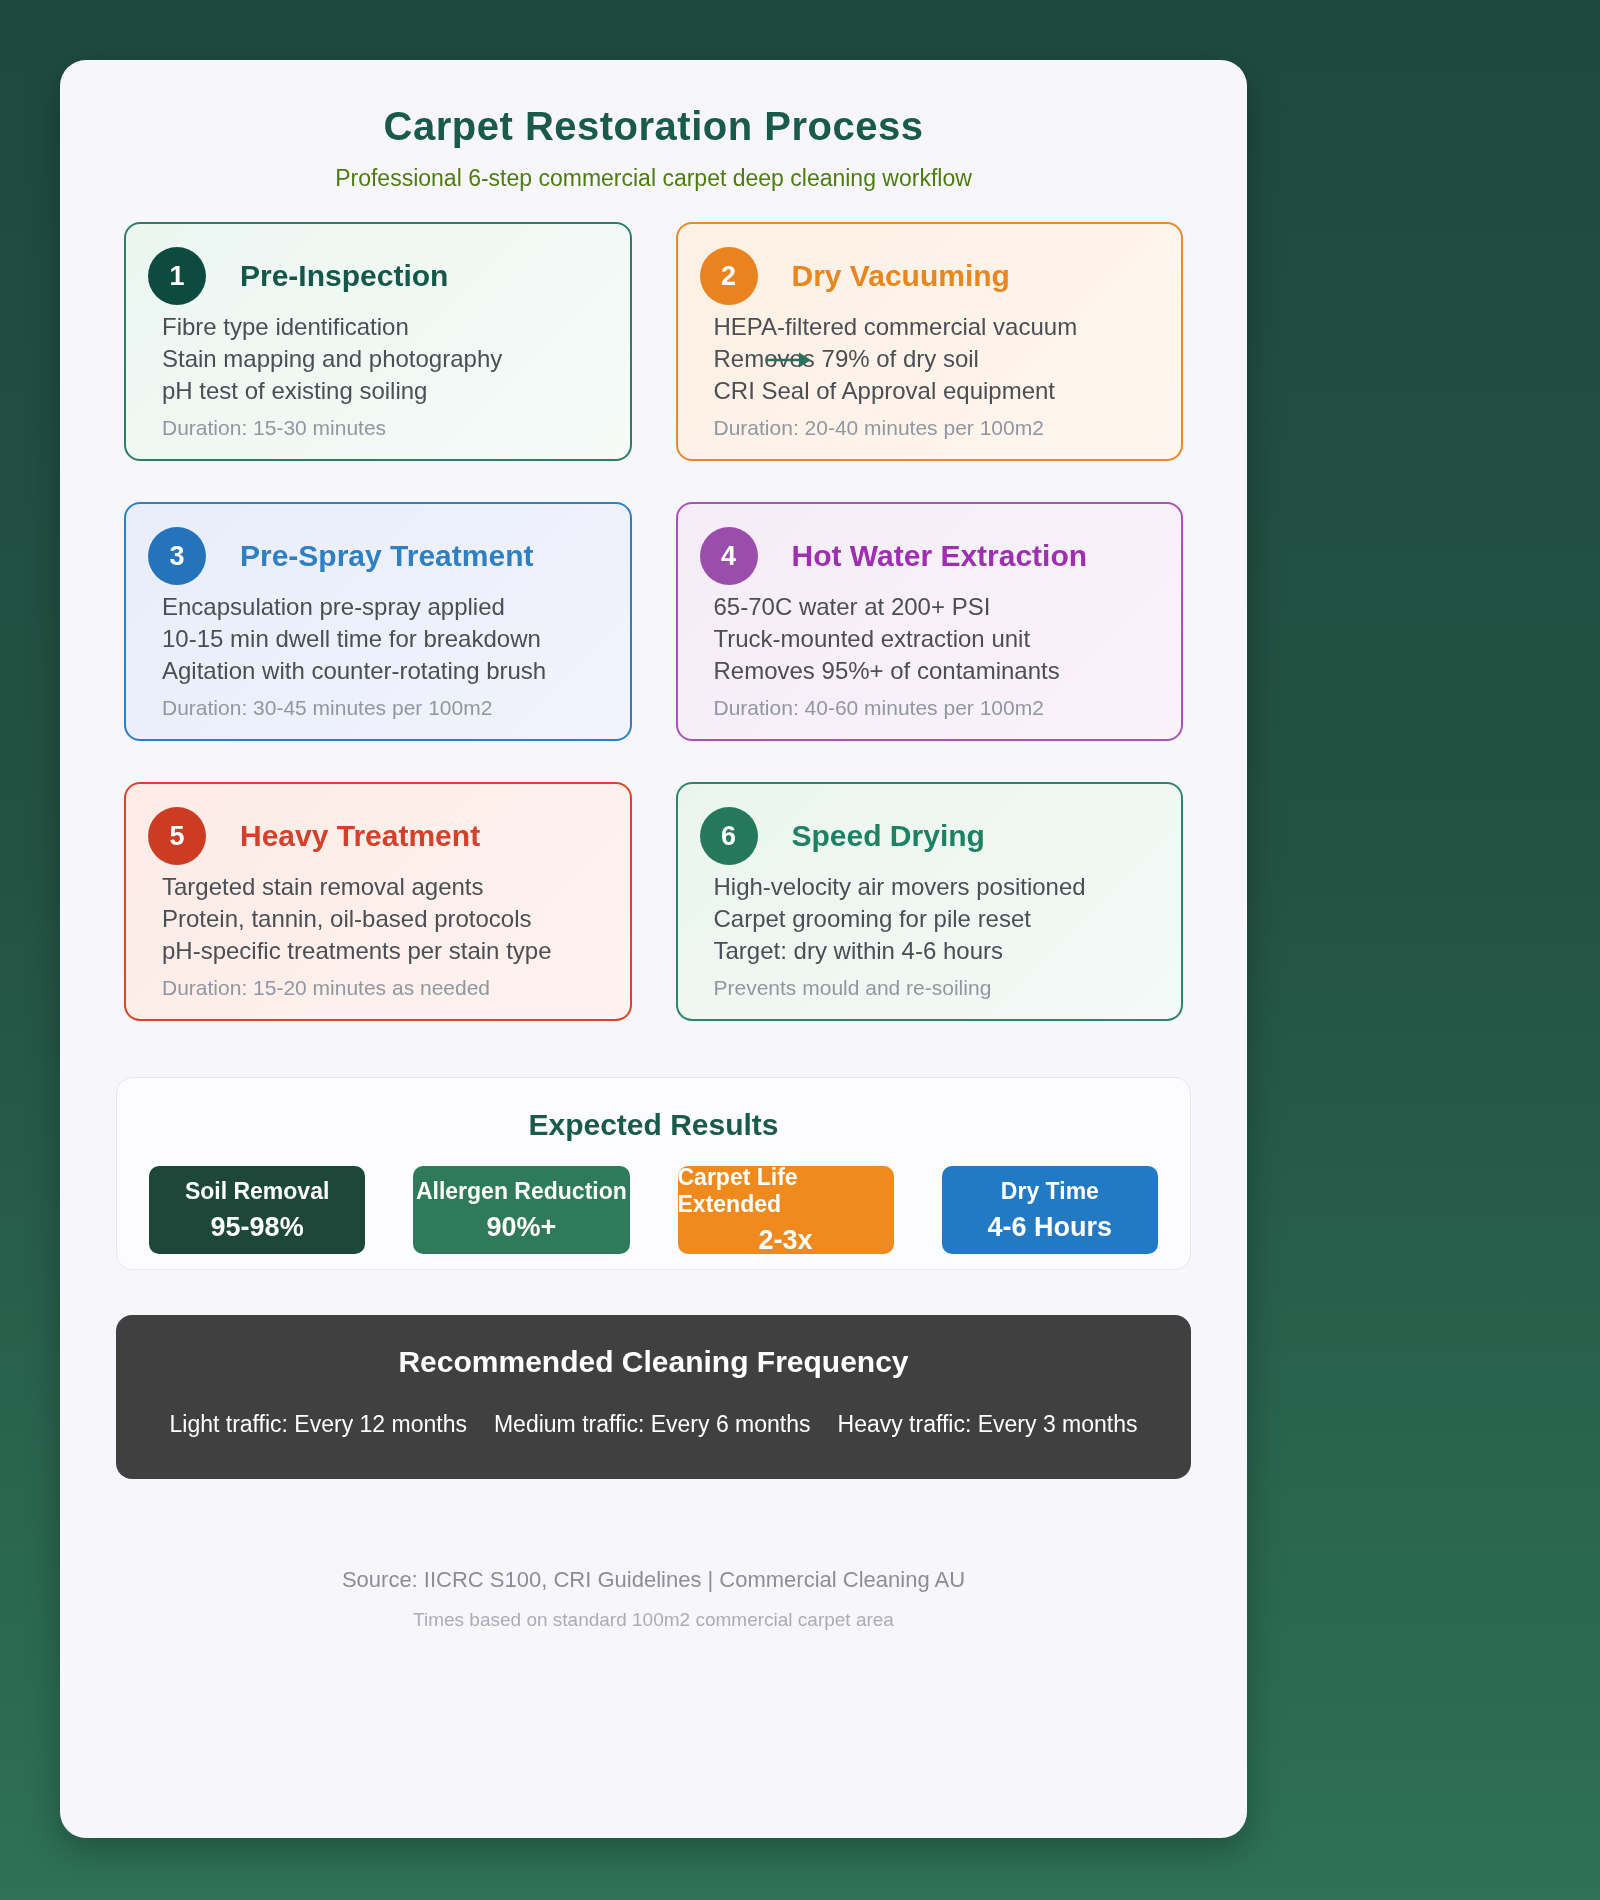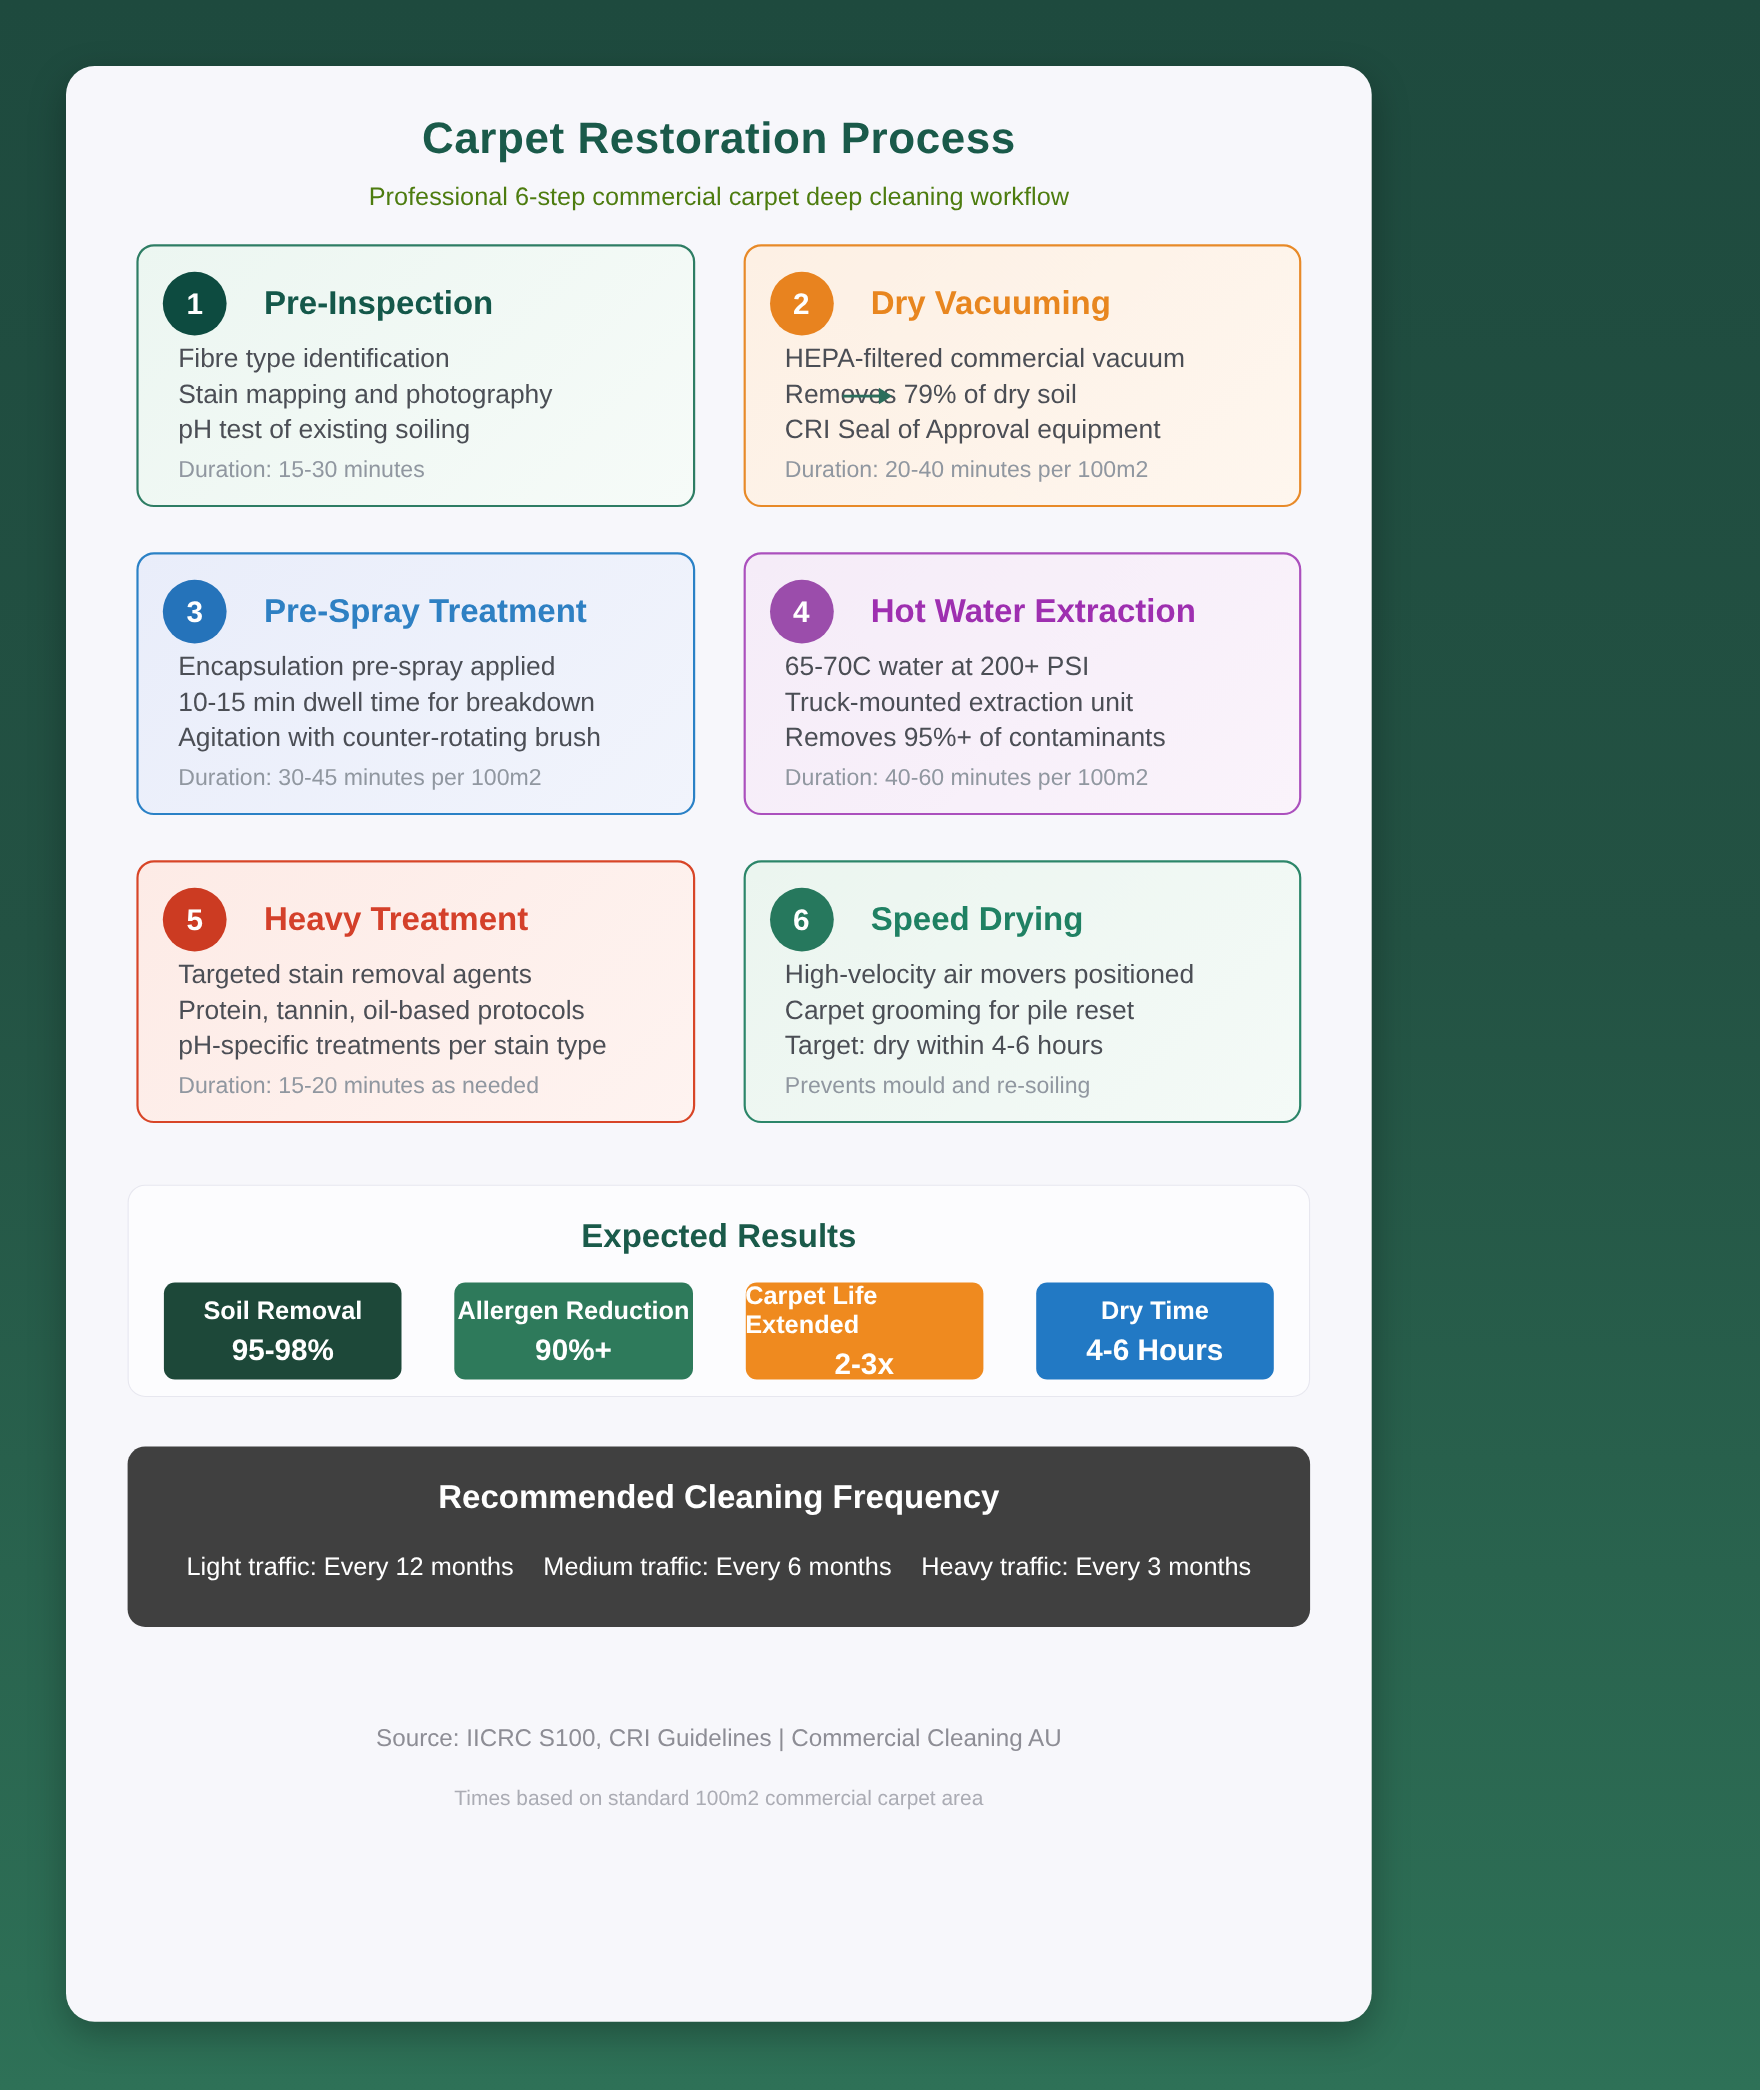--- a/index.html
+++ b/index.html
@@ -130,21 +130,21 @@
   .frequency-items{
     display:flex;justify-content:space-around;
     font-size:23px;
   }
 
   .footer-source{
     margin-top:88px;text-align:center;
     font-size:22px;color:#8d8d95;
   }
   .footer-note{
-    margin-top:32px;text-align:center;
+    margin-top:16px;text-align:center;
     font-size:19px;color:#abacb4;
   }
 </style>
 </head>
 <body>
 
 <div class="page">
 
   <h1 class="main-title">Carpet Restoration Process</h1>
   <div class="subtitle">Professional 6-step commercial carpet deep cleaning workflow</div>

